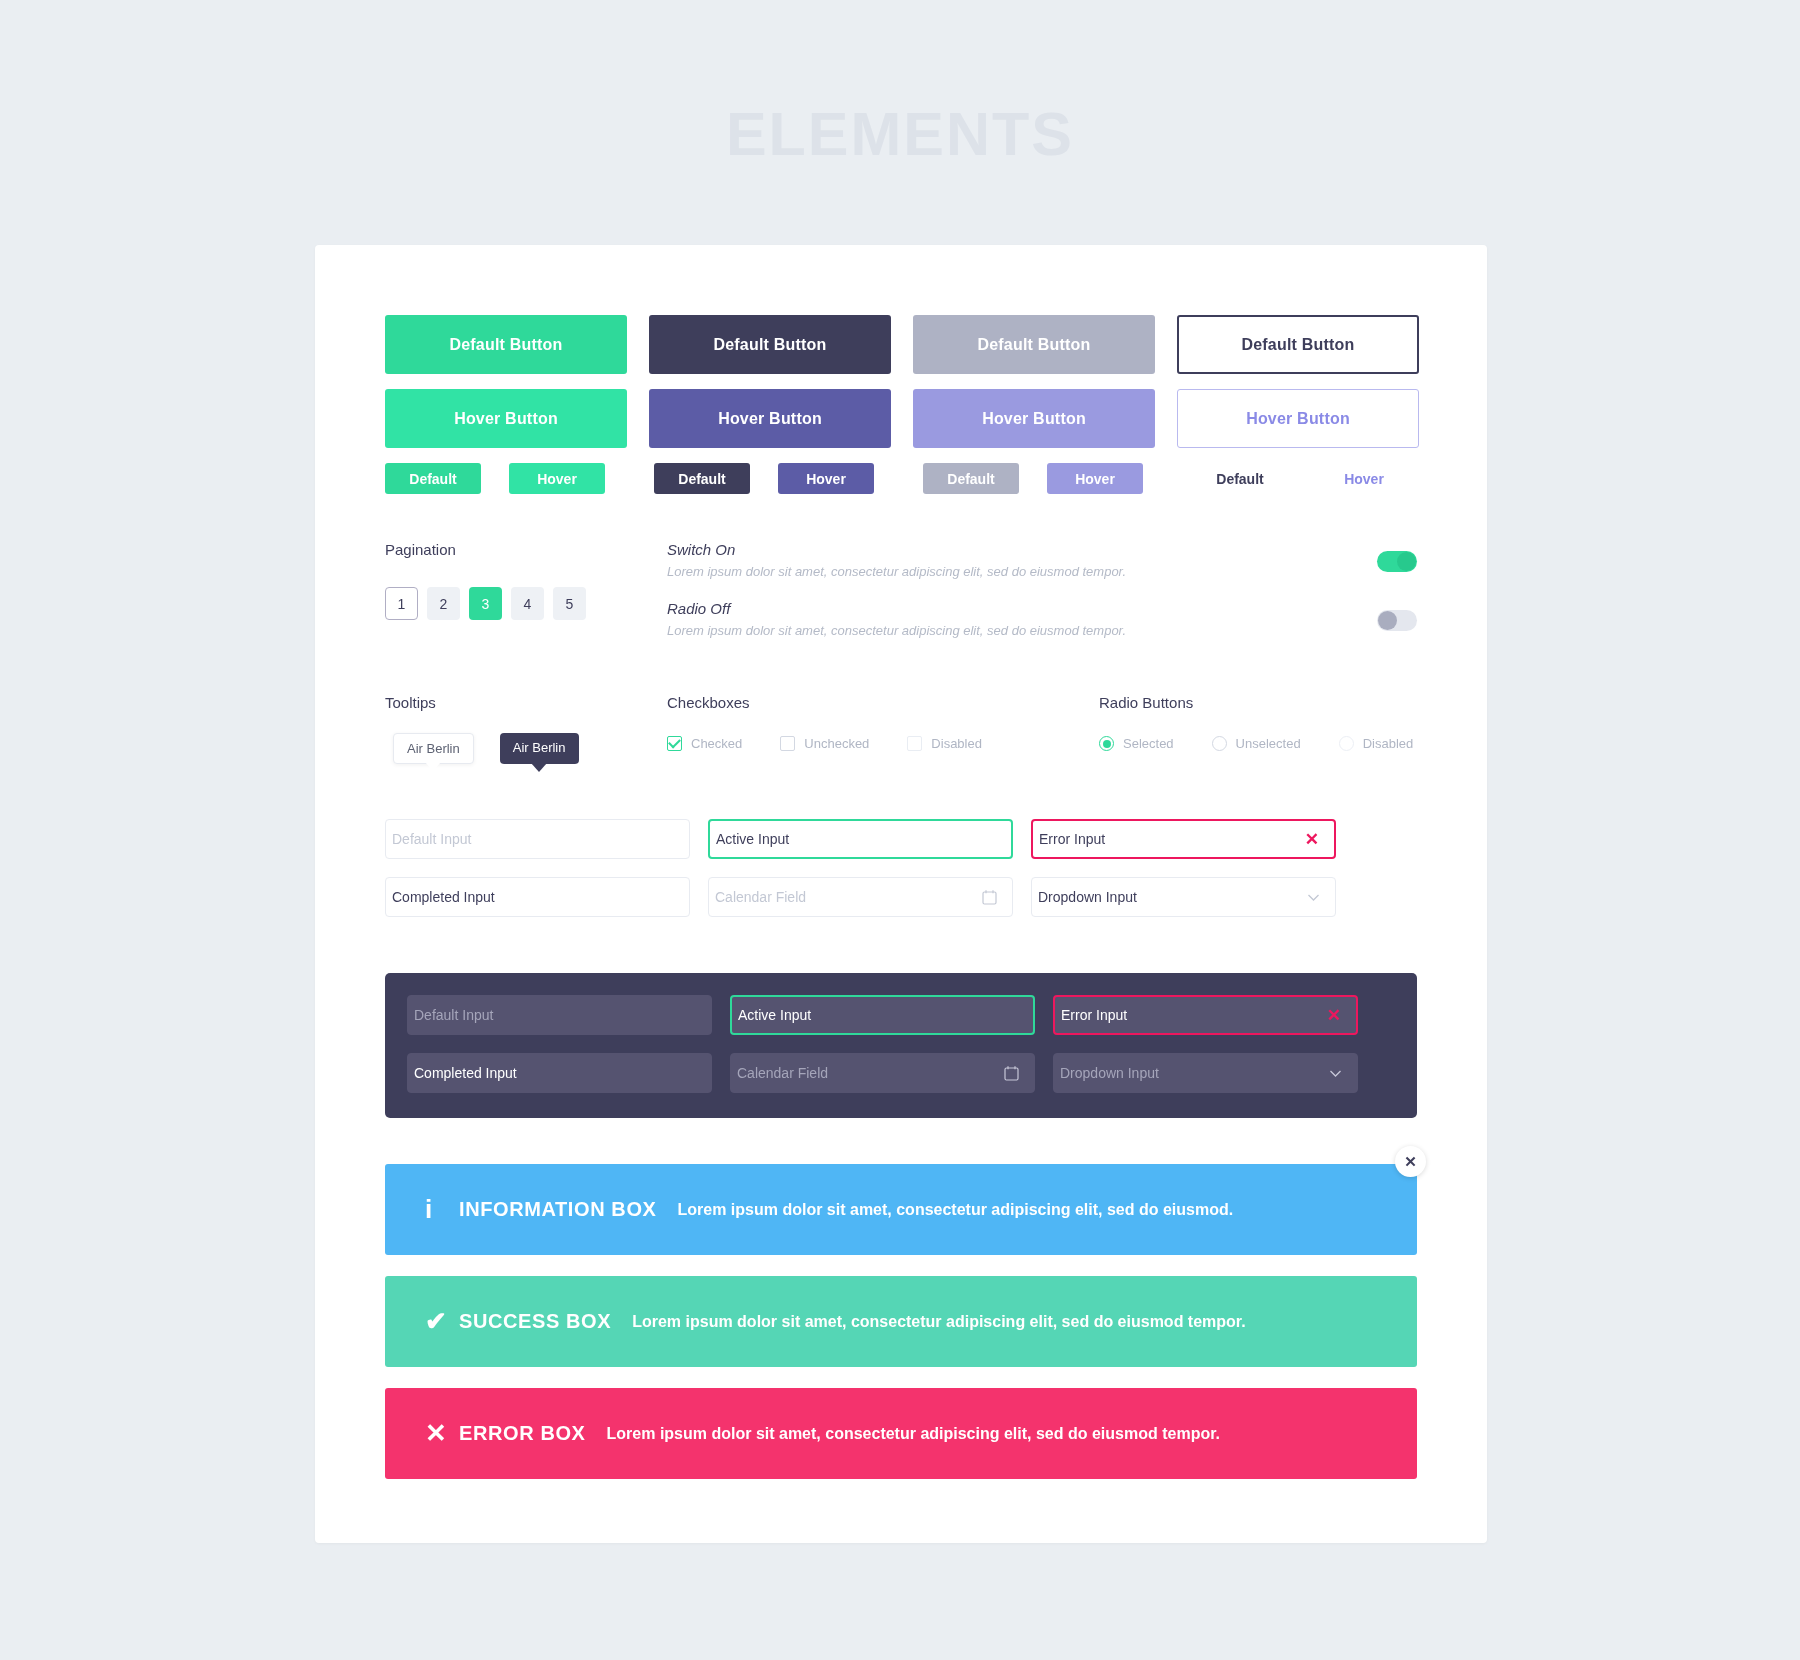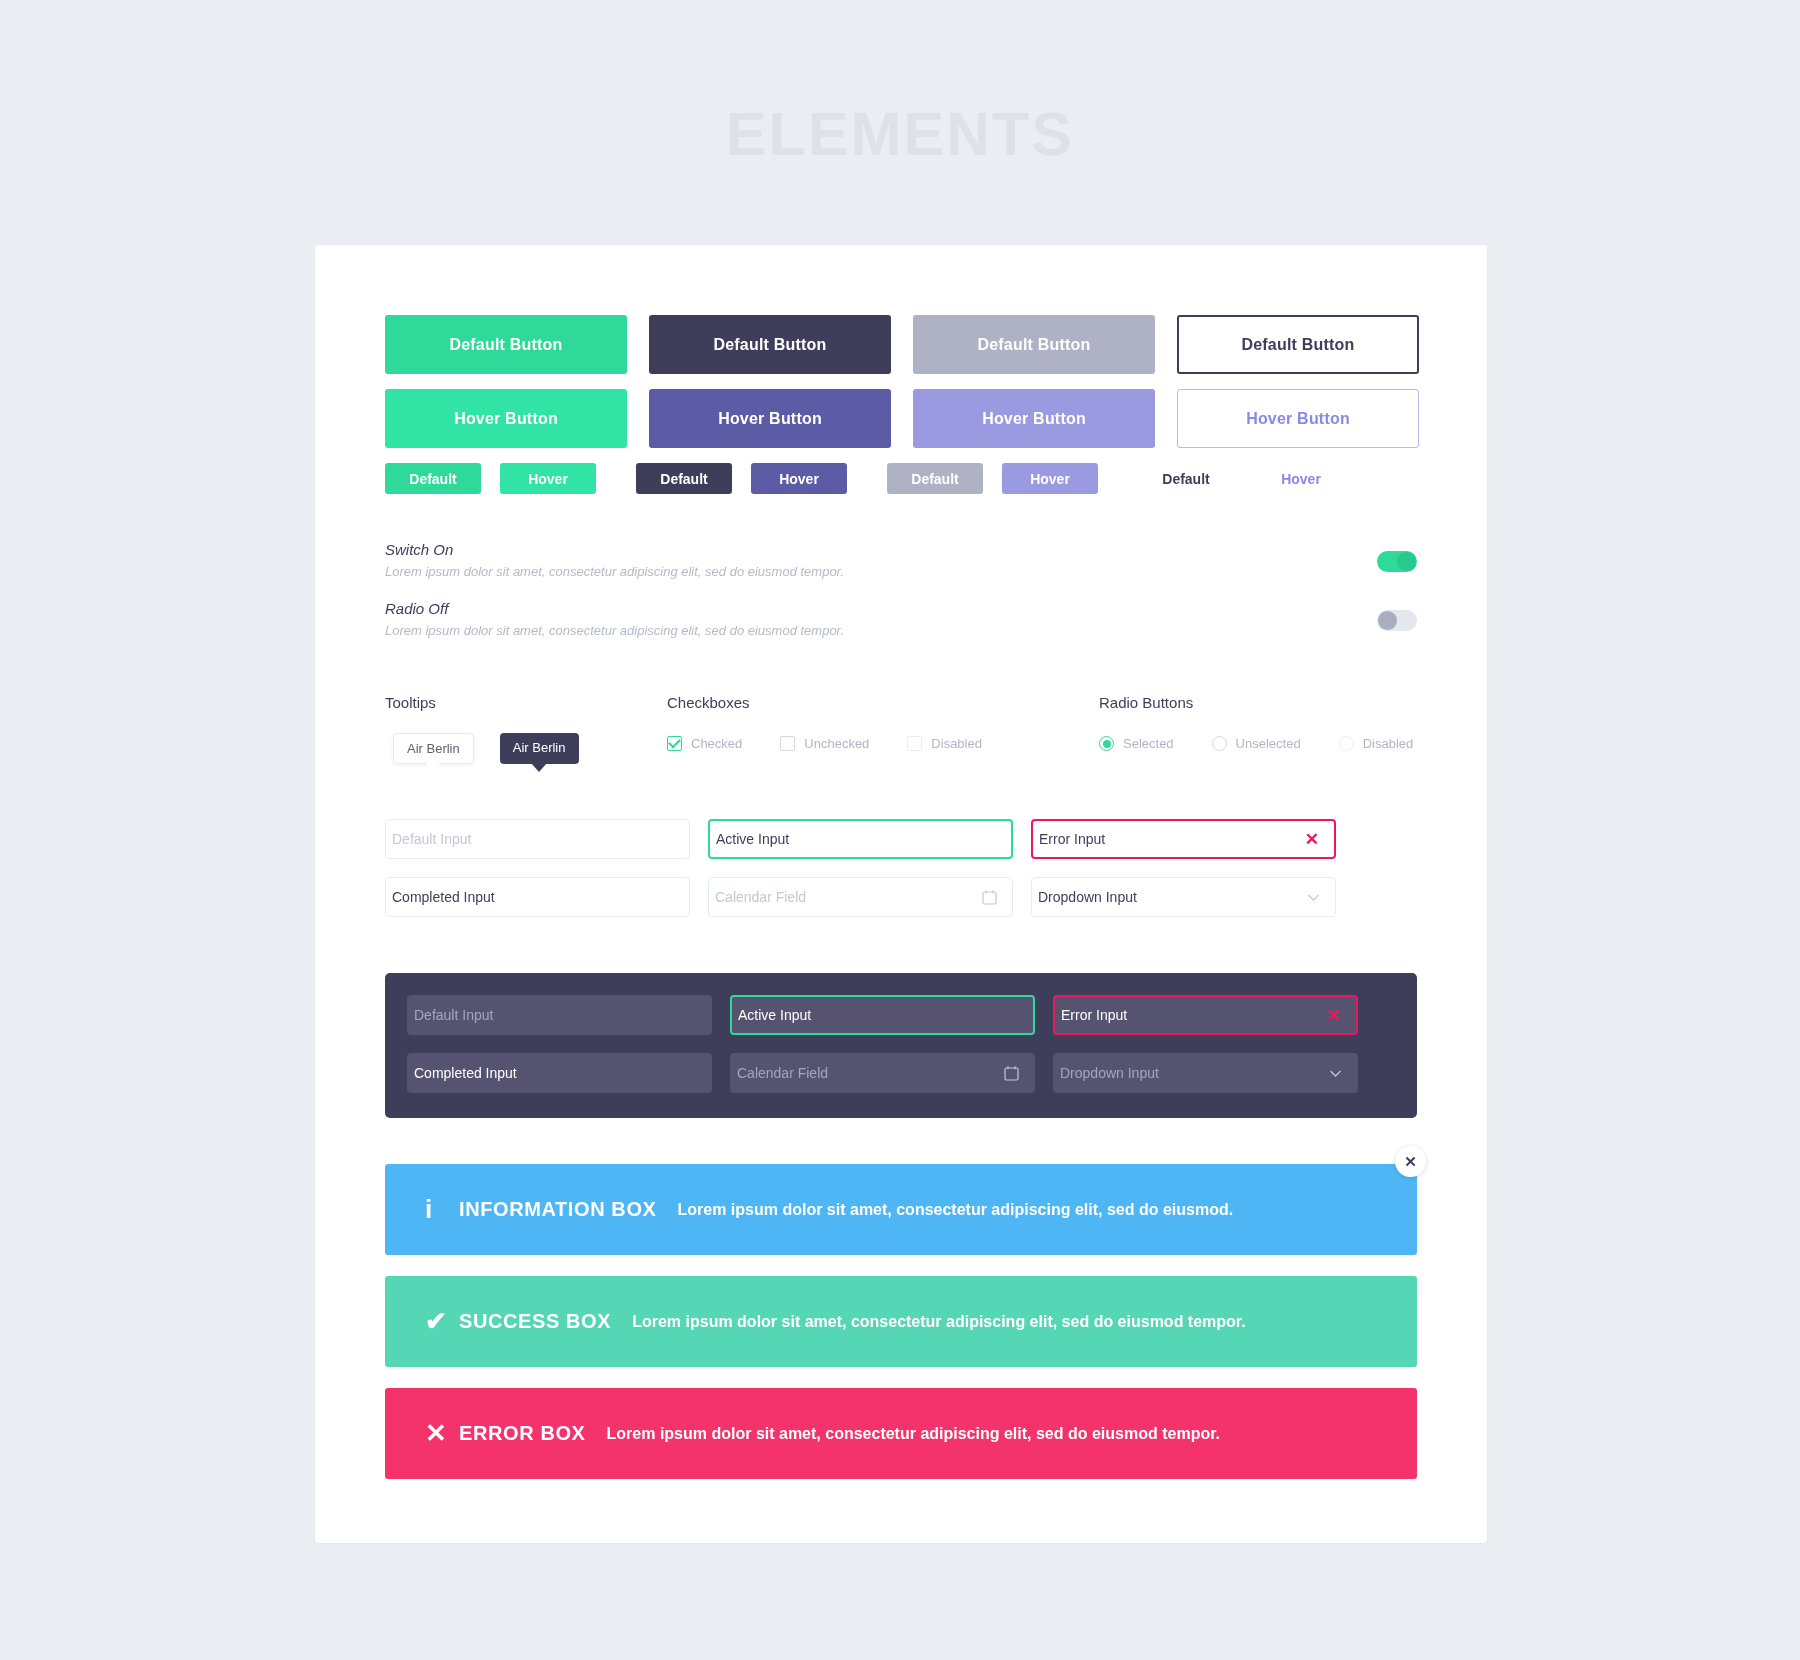--- a/index.html
+++ b/index.html
@@ -51,21 +51,21 @@
 
   .bg-green   { background: #2FD99A; color: #ffffff; }
   .bg-green-l { background: #31e3a5; color: #ffffff; }
   .bg-dark    { background: #3E3E5B; color: #ffffff; }
   .bg-purple  { background: #5C5CA6; color: #ffffff; }
   .bg-gray    { background: #AEB2C4; color: #ffffff; }
   .bg-lpurple { background: #9A9AE0; color: #ffffff; }
   .btn-outline-dark   { background: #ffffff; color: #3E3E5B; border: 2px solid #3E3E5B; }
   .btn-outline-purple { background: #ffffff; color: #8A8AE6; border: 1px solid #b9b9ef; }
 
-  .btn-small-row { display: flex; margin-top: 15px; gap: 4px; }
+  .btn-small-row { display: flex; margin-top: 15px; gap: 13px; }
   .btn-sm {
     height: 31px; width: 96px;
     border-radius: 3px;
     display: flex; align-items: center; justify-content: center;
     font-size: 14px; font-weight: bold; cursor: pointer; border: none;
     font-family: "Liberation Sans", sans-serif;
   }
   .gap-15 { margin-left: 15px; }
   .gap-36 { margin-left: 36px; }
   .btn-sm.btn-outline-dark { border-width: 2px; }
@@ -221,20 +221,30 @@
       <button class="btn-sm bg-green-l gap-15">Hover</button>
       <button class="btn-sm bg-dark gap-36">Default</button>
       <button class="btn-sm bg-purple gap-15">Hover</button>
       <button class="btn-sm bg-gray gap-36">Default</button>
       <button class="btn-sm bg-lpurple gap-15">Hover</button>
       <button class="btn-sm btn-outline-dark gap-36">Default</button>
       <button class="btn-sm btn-outline-purple gap-15">Hover</button>
     </div>
 
     <div class="mid-row">
+      <div class="pagination-col">
+        <div class="sec-label">Pagination</div>
+        <div class="pager">
+          <button class="page-btn current">1</button>
+          <button class="page-btn">2</button>
+          <button class="page-btn active">3</button>
+          <button class="page-btn">4</button>
+          <button class="page-btn">5</button>
+        </div>
+      </div>
 
       <div class="switch-col">
         <div class="switch-row">
           <div class="switch-texts">
             <div class="switch-title">Switch On</div>
             <div class="switch-desc">Lorem ipsum dolor sit amet, consectetur adipiscing elit, sed do eiusmod tempor.</div>
           </div>
           <div class="toggle on">
             <div class="knob"></div>
           </div>

